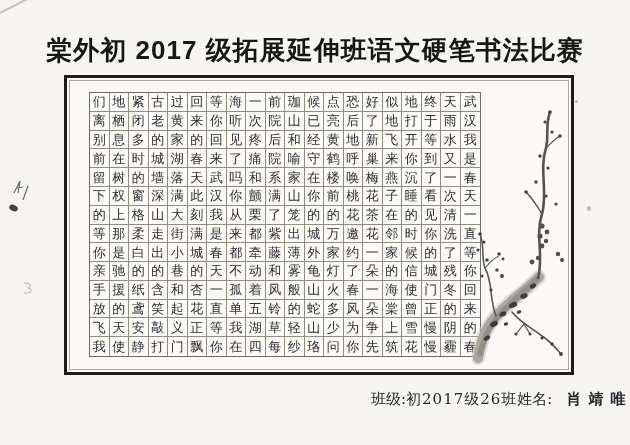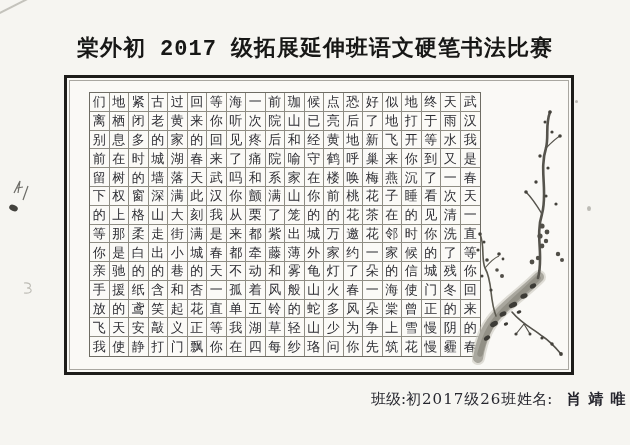--- a/index.html
+++ b/index.html
@@ -9,24 +9,24 @@
     position:relative;
     overflow:hidden;
     background:#f6f5f1;
     font-family:"Liberation Sans", sans-serif;
   }
 
   
   .title {
     position:absolute; top:33px; left:0; right:0;
     text-align:center;
-    font-size:22px; font-weight:bold;
+    font-size:26px; font-weight:bold;
     letter-spacing:1px;
     color:#171716;
-    font-family:Liberation Mono, monospace;
+    font-family:Liberation Sans, sans-serif;
   }
 
   
   .sheet {
     position:absolute;
     left:64px; top:75px;
     width:504px; height:294px;
     border:3px solid #1d1c1a;
     background:#faf9f6;
     box-shadow: inset 0 0 0 2px #faf9f6, inset 0 0 0 3px rgba(70,66,58,.45);

